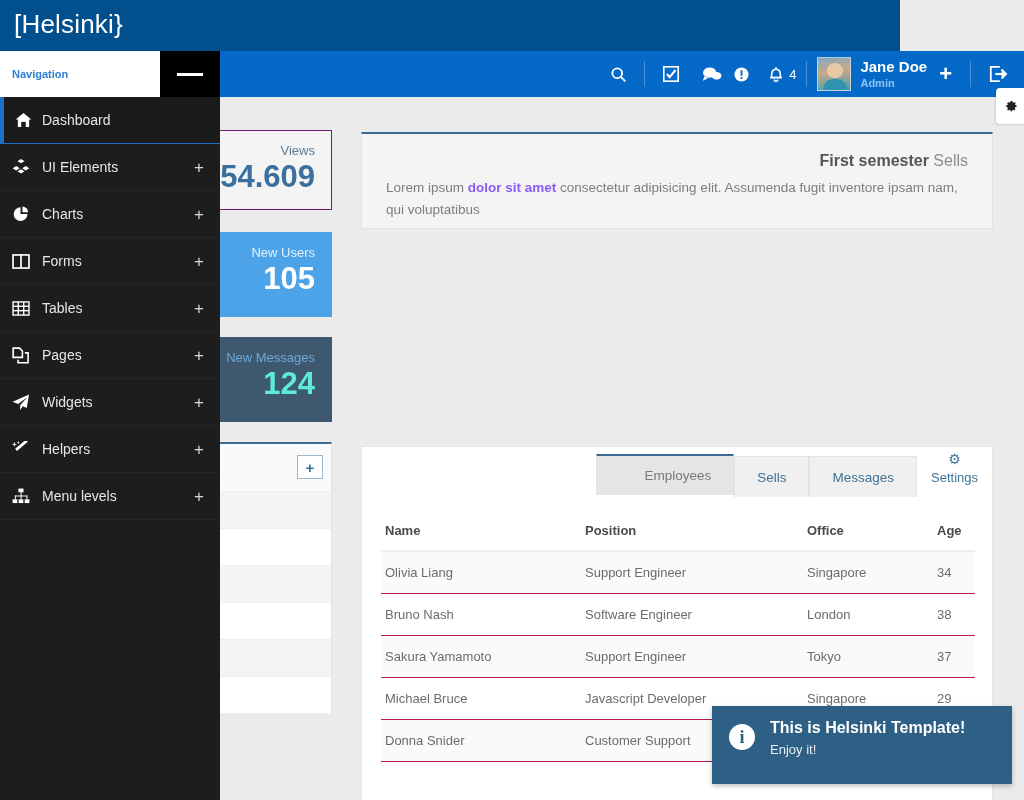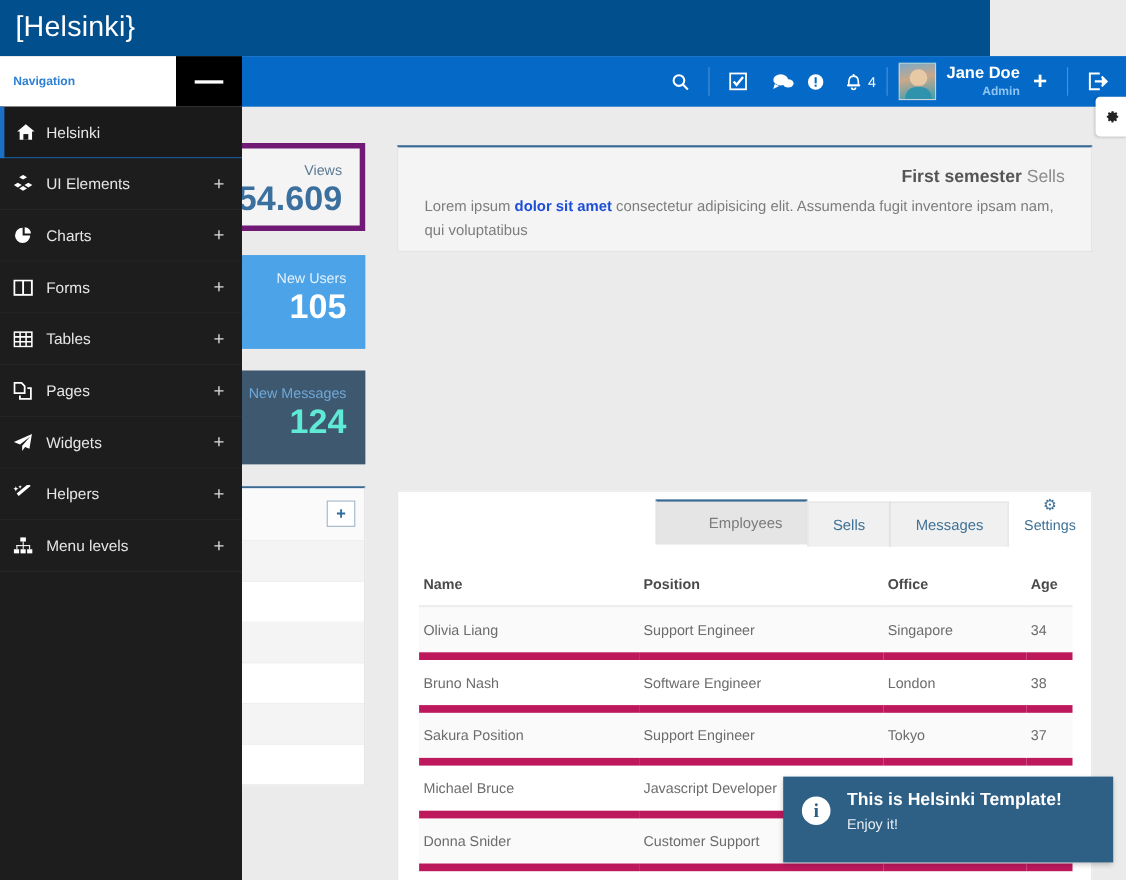--- a/index.html
+++ b/index.html
@@ -44,21 +44,21 @@
     position: relative; overflow: hidden; flex: none;
   }
   .avatar::before {
     content:""; position:absolute; left:9px; top:5px; width:16px; height:15px;
     background:#e8c9a6; border-radius:50% 50% 45% 45%;
   }
   .avatar::after {
     content:""; position:absolute; left:5px; top:21px; width:24px; height:14px;
     background:#2f93ad; border-radius:10px 10px 0 0;
   }
-  .user-block { margin-left: 9px; line-height: 1.1; text-align: right; }
+  .user-block { margin-left: 9px; line-height: 1.1; }
   .user-name { color: #ffffff; font-size: 15px; font-weight: bold; }
   .user-role { color: #8fc4f0; font-size: 11px; font-weight: bold; margin-top: 2px; }
 
   
   .sidebar {
     position: absolute; left: 0; top: 51px; width: 220px; height: 749px;
     background: #1d1d1d; z-index: 40;
   }
   .nav-head {
     height: 46px; background: #ffffff; position: relative;
@@ -98,21 +98,21 @@
   
   .content { position: absolute; left: 0; top: 97px; width: 1024px; height: 703px; }
 
   
   .stat {
     position: absolute; left: 128px; width: 204px;
     padding: 12px 16px 14px; text-align: right;
   }
   .stat-label { font-size: 13px; margin-bottom: 2px; }
   .stat-value { font-size: 31px; font-weight: bold; line-height: 1.1; }
-  .stat-views { top: 33px; height: 80px; background:#f4f4f4; border:5px solid #701a75; }
+  .stat-views { top: 33px; height: 80px; background:#f4f4f4; border:1px solid #701a75; }
   .stat-views .stat-label { color: #5d7a93; }
   .stat-views .stat-value { color: #3a6f9e; }
   .stat-users { top: 135px; height: 85px; background: #4ca3e8; border: 1px solid #4ca3e8; }
   .stat-users .stat-label { color: #e3f1fd; }
   .stat-users .stat-value { color: #ffffff; }
   .stat-msgs  { top: 240px; height: 85px; background: #3e5870; border: 1px solid #3e5870; }
   .stat-msgs .stat-label { color: #6fa8d8; }
   .stat-msgs .stat-value { color: #5eead4; }
 
   
@@ -135,21 +135,21 @@
 
   
   .panel-intro {
     position: absolute; left: 361px; top: 35px; width: 632px; height: 97px;
     background: #f4f4f4; border: 1px solid #e3e3e3; border-top: 2px solid #3a6a93;
     padding: 18px 24px;
   }
   .intro-title { font-size: 16px; color: #8d8d8d; margin-bottom: 7px; text-align: right; }
   .intro-title b { color: #555; font-weight: bold; }
   .intro-text { font-size: 13.5px; color: #7d7d7d; line-height: 1.62; }
-  .intro-text a { color: #1d4ed8; font-weight: bold; text-decoration: none; }
+  .intro-text a { color: #8b5cf6; font-weight: bold; text-decoration: none; }
 
   
   .tabpanel {
     position: absolute; left: 361px; top: 349px; width: 632px; height: 406px;
     background: #ffffff; border: 1px solid #e6e6e6;
   }
   .tabs {
     position: absolute; right: 0; top: -2px; display: flex; align-items: flex-end;
   }
   .tab {
@@ -167,21 +167,21 @@
   }
   .tab-settings .gear { display: block; font-size: 14px; margin-bottom: 3px; color: #3f7296; }
 
   table.emp { position: absolute; left: 19px; top: 66px; width: 594px; border-collapse: collapse; }
   table.emp th {
     text-align: left; font-size: 13px; color: #4a4a4a; font-weight: bold;
     padding: 10px 4px 12px; border-bottom: 2px solid #ededed;
   }
   table.emp td {
     font-size: 13px; color: #6c6c6c; padding: 13px 4px;
-    border-bottom: 7px solid #be185d;
+    border-bottom: 1px solid #be185d;
   }
   table.emp tr.shade td { background: #fafafa; }
   .col-name { width: 200px; } .col-pos { width: 222px; } .col-off { width: 130px; }
 
   
   .gear-tab {
     position: absolute; right: 0; top: 88px; width: 28px; height: 36px;
     background: #ffffff; border-radius: 4px 0 0 4px;
     display: flex; align-items: center; justify-content: center;
     box-shadow: -1px 1px 2px rgba(0,0,0,.12); cursor: pointer; z-index: 30;
@@ -351,21 +351,21 @@
             <td>Singapore</td>
             <td>34</td>
           </tr>
           <tr>
             <td>Bruno Nash</td>
             <td>Software Engineer</td>
             <td>London</td>
             <td>38</td>
           </tr>
           <tr class="shade">
-            <td>Sakura Position</td>
+            <td>Sakura Yamamoto</td>
             <td>Support Engineer</td>
             <td>Tokyo</td>
             <td>37</td>
           </tr>
           <tr>
             <td>Michael Bruce</td>
             <td>Javascript Developer</td>
             <td>Singapore</td>
             <td>29</td>
           </tr>
@@ -389,21 +389,21 @@
         </div>
     </div>
 
     <div class="nav-item active">
       <span class="nav-ico">
         <svg width="17" height="16" viewBox="0 0 18 17" fill="#fff">
           <path d="M9 1 L0.6 8 H3 V16 H15 V8 H17.4 Z"></path>
           <rect x="6.6" y="10.5" width="4.8" height="5.5" fill="#1a1a1a"></rect>
         </svg>
       </span>
-      <span class="nav-label">Helsinki</span>
+      <span class="nav-label">Dashboard</span>
     </div>
 
     <div class="nav-item">
       <span class="nav-ico">
         <svg width="18" height="16" viewBox="0 0 20 18" fill="#fff">
           <path d="M10 0 L14 2.4 L10 4.8 L6 2.4 Z"></path>
           <path d="M4.6 8 L8.6 10.4 L4.6 12.8 L0.6 10.4 Z"></path>
           <path d="M15.4 8 L19.4 10.4 L15.4 12.8 L11.4 10.4 Z"></path>
           <path d="M10 11.4 L14 13.8 L10 16.2 L6 13.8 Z"></path>
         </svg>

